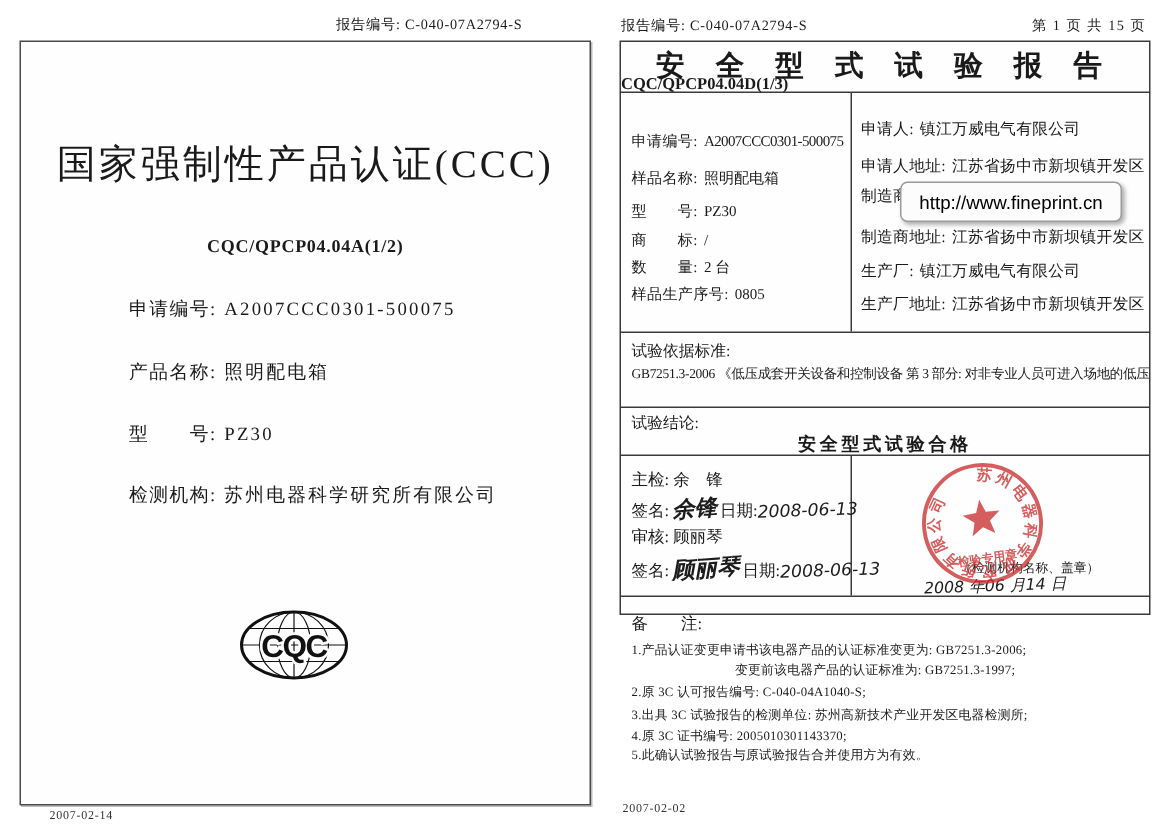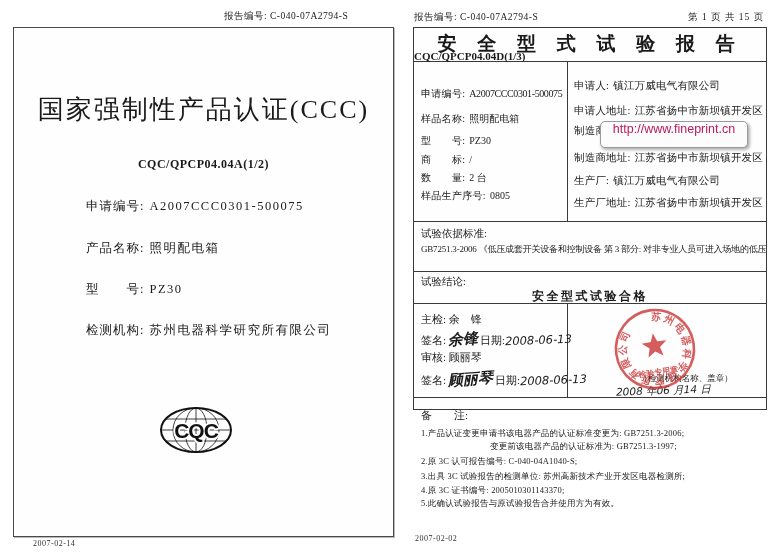--- a/index.html
+++ b/index.html
@@ -33,22 +33,22 @@
   .inf .val{margin-left:4px;letter-spacing:0;}
   .infR{font-size:10.5px;letter-spacing:.2px;}
   .infR .val{margin-left:4px;}
   .std-line{font-size:9px;letter-spacing:-.2px;}
   .hand{font-family:cursive,"DejaVu Sans",sans-serif;font-style:italic;color:#1c1c1c;}
   .sig-script{display:inline-block;font-size:15px;font-weight:bold;transform:rotate(-4deg);margin:0 2px -4px 2px;}
   .sig-date{font-size:11.5px;display:inline-block;transform:rotate(-2deg);}
   .note{font-size:8.5px;letter-spacing:.2px;}
   
   #wm{left:600px;top:121px;width:146px;height:25px;background:#fcfcfc;border:1.5px solid #9a9a9a;
-      border-radius:5px;box-shadow:1.5px 2px 3px rgba(0,0,0,.3);display:flex;align-items:flex-start;justify-content:center;
-      font-family:"Liberation Sans","DejaVu Sans",sans-serif;font-size:12.5px;color:#be185d;z-index:9;}
+      border-radius:5px;box-shadow:1.5px 2px 3px rgba(0,0,0,.3);display:flex;align-items:center;justify-content:center;
+      font-family:"Liberation Sans","DejaVu Sans",sans-serif;font-size:12.5px;color:#000000;z-index:9;}
   .stamp{position:absolute;left:39px;top:-3px;width:96px;height:96px;opacity:.78;transform:rotate(-8deg);z-index:5;}
 </style>
 </head>
 <body>
 
 <div id="screen">
 
   <div class="abs hdr" style="left:224px;top:10px;">报告编号: C-040-07A2794-S</div>
 
   <div id="lp" class="pagebox">

